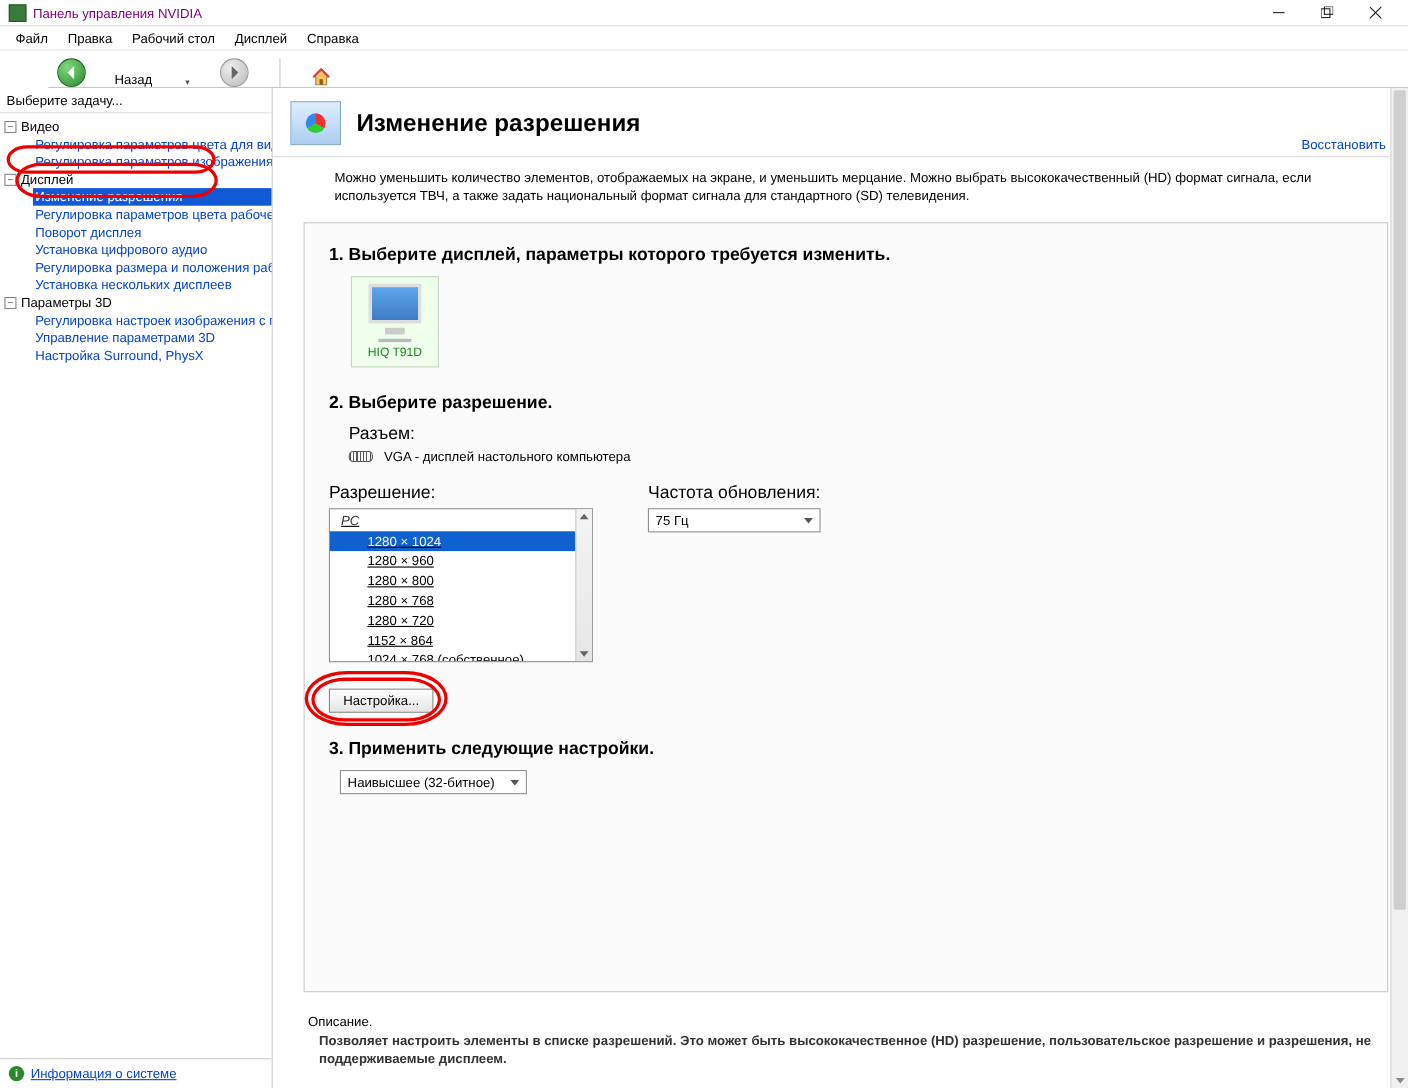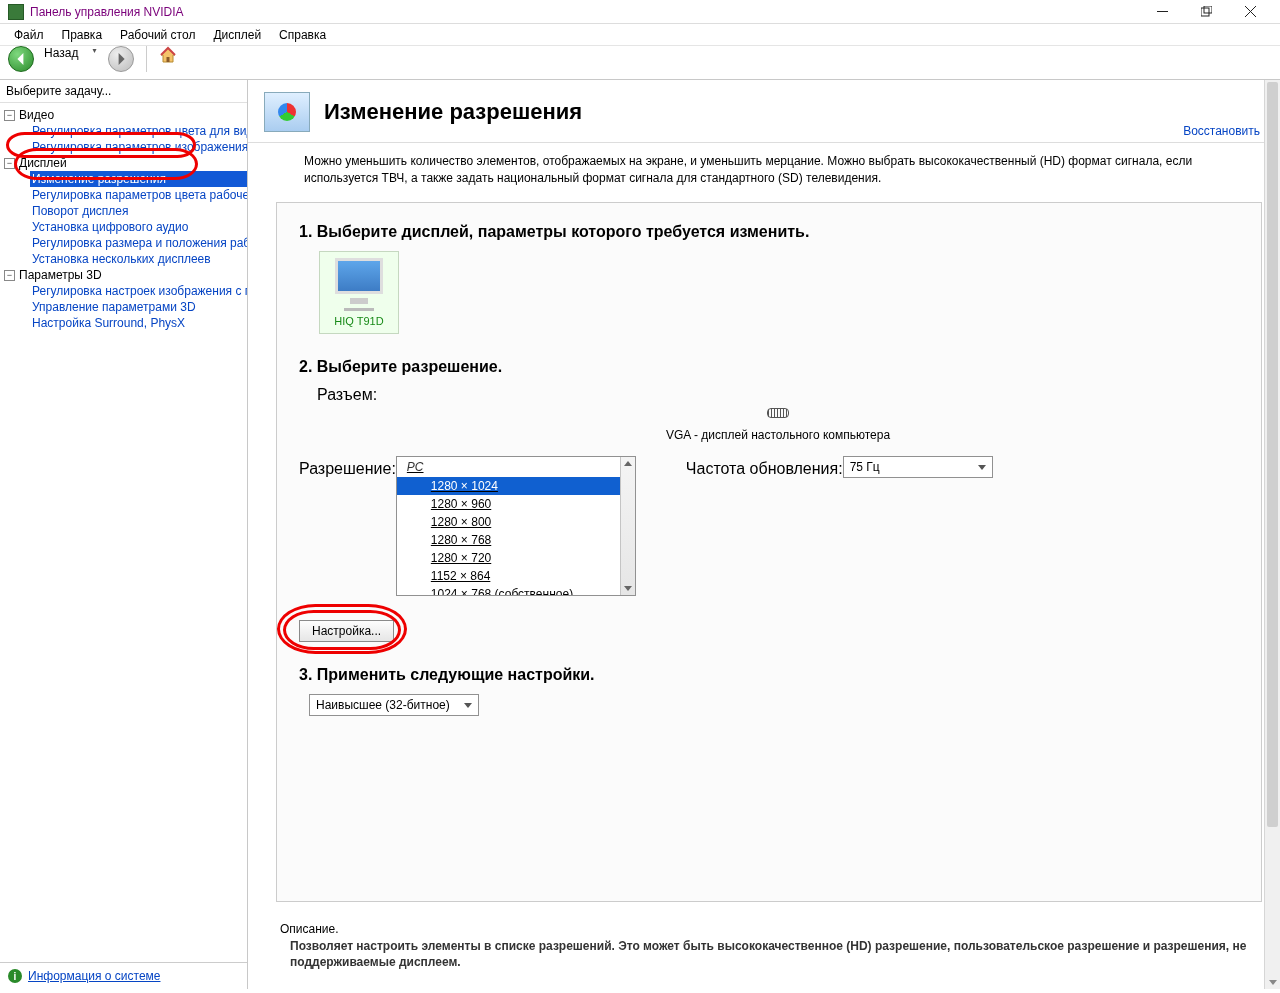--- a/index.html
+++ b/index.html
@@ -11,21 +11,21 @@
 .titlebar .title { color: #7a007a; font-size: 12px; }
 .titlebar .win-controls { margin-left: auto; display: flex; gap: 0; }
 .titlebar .win-btn { width: 44px; height: 26px; display: flex; align-items: center; justify-content: center; font-size: 14px; }
 .titlebar .win-btn svg { width: 11px; height: 11px; }
 
 
 .menubar { height: 22px; display: flex; align-items: center; padding: 0 6px; gap: 2px; border-bottom: 1px solid #e5e5e5; }
 .menubar .menu-item { padding: 2px 8px; font-size: 12px; }
 
 
-.toolbar { height: 34px; display: flex; align-items: flex-start; padding: 0 8px; gap: 8px; border-bottom: 1px solid #c8c8c8; }
+.toolbar { height: 34px; display: flex; align-items: flex-end; padding: 0 8px; gap: 24px; border-bottom: 1px solid #c8c8c8; margin-left: 44px; }
 .tb-back { width: 26px; height: 26px; background: radial-gradient(circle at 35% 30%, #7fd97f, #2a8a2a); border-radius: 50%; display:flex;align-items:center;justify-content:center; border:1px solid #1c6a1c; }
 .tb-back svg { fill:#fff; width:12px; height:12px; }
 .tb-label { font-size:12px; padding:0 2px; }
 .tb-dd { font-size:8px; color:#555; padding:0 4px; }
 .tb-fwd { width: 26px; height: 26px; border-radius:50%; background: radial-gradient(circle at 35% 30%, #eee, #bbb); border:1px solid #999; display:flex;align-items:center;justify-content:center;}
 .tb-fwd svg{fill:#666;width:12px;height:12px;}
 .tb-sep { width:1px; height:26px; background:#ccc; margin:0 4px;}
 .tb-home { width:18px; height:18px; }
 
 
@@ -55,24 +55,24 @@
 .page-header .restore { position:absolute; right:20px; bottom:4px; color:#0645c4; font-size:12px;}
 .topdesc { padding: 10px 28px 14px 56px; font-size:12px; line-height:1.45; }
 .panel { margin: 0 18px 14px 28px; padding:14px 22px 40px 22px; border:1px solid #ccc; background:#fbfbfb; position:relative; min-height:700px;}
 .sect-title { font-weight:bold; font-size:16px; margin: 6px 0 10px 0; }
 .monitor-box { width:80px; padding:6px; border:1px solid #c5d8c0; background:#efffec; display:flex; flex-direction:column; align-items:center; gap:4px; margin: 8px 0 24px 20px;}
 .monitor-box .screen { width:48px; height:36px; background: linear-gradient(#5ea6ea,#3d7cc5); border:3px solid #dedede;}
 .monitor-box .stand { width:18px; height:6px; background:#ccc;}
 .monitor-box .base { width:30px; height:3px; background:#bbb;}
 .monitor-box .mlabel { font-size:11px; color:#188a18;text-align:right;}
 .field-label { font-size:16px; margin:4px 0 4px 18px;}
-.connector-row { display:flex; align-items:center; gap:10px; margin:2px 0 14px 18px;flex-direction:column;}
+.connector-row { display:flex; align-items:center; gap:10px; margin:2px 0 14px 18px;}
 .connector-row .plug { width:22px; height:10px; border:1px solid #555; border-radius:4px; background:repeating-linear-gradient(90deg,#555 0 1px, transparent 1px 3px);}
 .row2 { display:flex; gap:50px; margin-left:0;}
-.col { display:flex; flex-direction:row; }
+.col { display:flex; flex-direction:column; }
 .listbox { width:240px; height:140px; border:1px solid #919191; background:#fff; display:flex;text-decoration:underline;}
 .listbox .lbcontent { flex:1; overflow:hidden;}
 .listbox .grp { font-style:italic; color:#333; padding:3px 10px; font-size:12px;}
 .listbox .opt { padding:2px 6px 2px 34px; font-size:12px;}
 .listbox .opt.selected { background:#1060d0; color:#fff;}
 .listbox .sbar { width:15px; background:linear-gradient(#f4f4f4,#e6e6e6); border-left:1px solid #c4c4c4; position:relative;}
 .listbox .sbar::before,.listbox .sbar::after{content:"";position:absolute;left:3px;width:0;height:0;border-left:4px solid transparent;border-right:4px solid transparent;}
 .listbox .sbar::before{top:4px;border-bottom:5px solid #666;}
 .listbox .sbar::after{bottom:4px;border-top:5px solid #666;}
 .select { border:1px solid #919191; background:#fff; height:22px; display:flex; align-items:center; padding:0 20px 0 6px; font-size:12px; position:relative; min-width:150px;}

